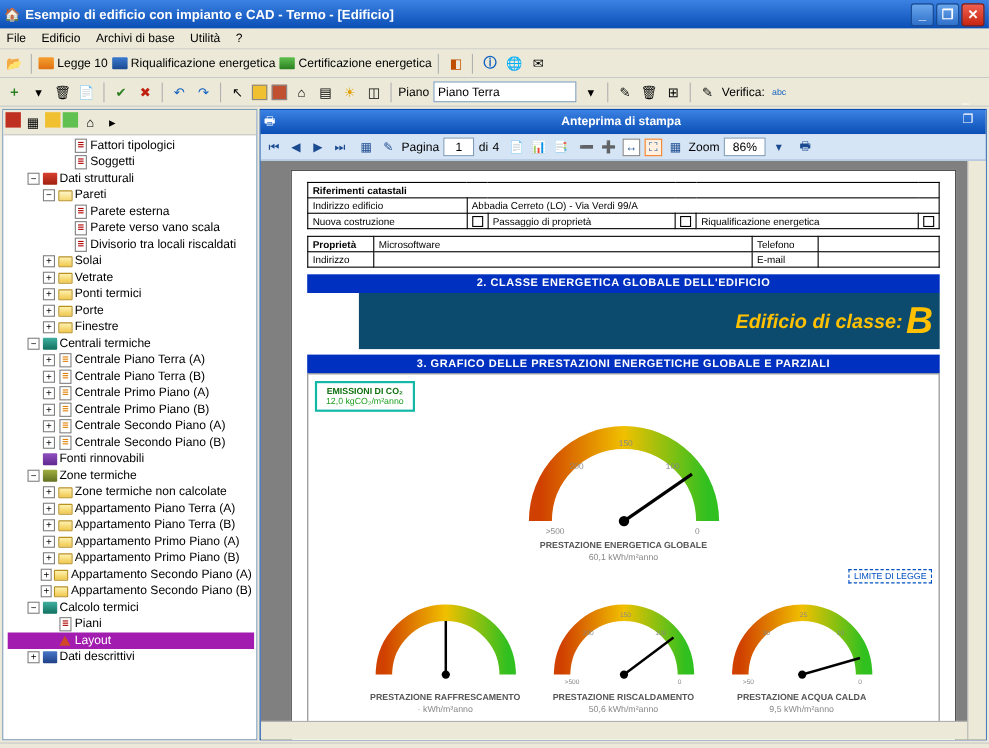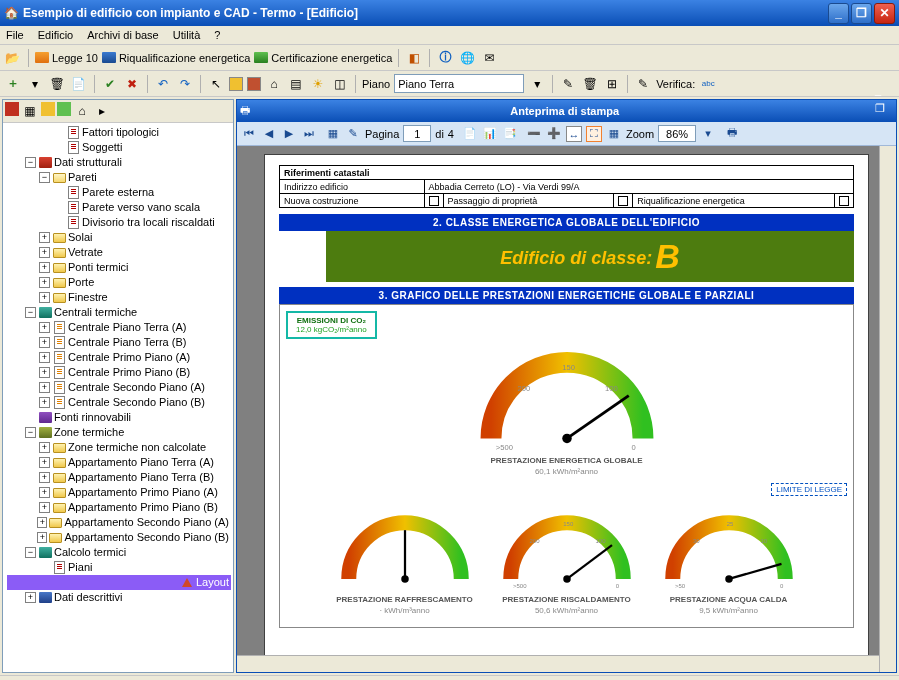--- a/index.html
+++ b/index.html
@@ -22,21 +22,21 @@
 .book-blue   { width:14px; height:11px; background: linear-gradient(#3a7ad0,#1a4a90); border-radius: 1px; display: inline-block; }
 .book-green  { width:14px; height:11px; background: linear-gradient(#60c050,#2a8020); border-radius: 1px; display: inline-block; }
 .toolbar input[type=text]{ font-size:11px; height:19px; border:1px solid #7f9db9; padding:0 3px; background:white; }
 
 .main-area { display: flex; height: calc(680px - 26px - 24px - 26px - 26px); }
 
 .tree-panel { width: 232px; background: white; border: 1px solid #7f9db9; margin: 2px; overflow: auto; position: relative; }
 .tree-toolbar { background: #ece9d8; border-bottom: 1px solid #c8c8c8; padding: 2px; display: flex; gap: 2px; }
 .tree { padding: 2px 2px 2px 4px; font-size: 11px; line-height: 15px; }
 .tree-row { display: flex; align-items: center; gap: 2px; white-space: nowrap; cursor: pointer; padding: 0 2px; }
-.tree-row.selected { background: #8b5cf6; color: white; justify-content: flex-end; }
+.tree-row.selected { background: #a21caf; color: white; }
 .indent { display: inline-block; }
 .expander { width: 11px; height: 11px; border: 1px solid #808080; background: white; display: inline-flex; align-items: center; justify-content: center; font-size: 9px; line-height: 9px; cursor: pointer; }
 .tree-icon { width: 14px; height: 13px; display: inline-flex; align-items: center; justify-content: center; font-size: 11px; }
 .folder { background: linear-gradient(#fff2b0,#f0c84c); border: 1px solid #b89020; border-radius: 1px; width:13px; height:10px; }
 .folder.open { background: linear-gradient(#fff6c8,#f6d870); }
 .book-icon { width:13px; height:11px; border-radius:1px; }
 .book-icon.red    { background: linear-gradient(#d84030,#a02010);}
 .book-icon.purple { background: linear-gradient(#9050c0,#602890);}
 .book-icon.teal   { background: linear-gradient(#40b0a0,#107060);}
 .book-icon.olive  { background: linear-gradient(#a0b040,#607020);}
@@ -60,21 +60,21 @@
 .scroll-h { position:absolute; left:0; right:17px; bottom:0; height:17px; background:#ece9d8; border-top:1px solid #b0b0b0;}
 
 .page { background: white; width: 605px; min-height: 520px; margin: 0 auto; border:1px solid #404040; padding: 10px 14px 16px 14px; }
 
 .tbl { width:100%; border-collapse: collapse; font-size: 9px; margin-bottom: 6px; }
 .tbl td { border:1px solid #000; padding: 1px 4px; height: 14px; vertical-align: middle; }
 .tbl .hdr { font-weight: bold; background:#fff; }
 .chk { width:10px; height:10px; border:1px solid #000; display:inline-block; vertical-align:middle; }
 
 .section-bar { background:#0030c0; color:white; font-weight:bold; text-align:center; font-size:10px; padding:3px; letter-spacing:0.5px; }
-.class-box { background:#4d7c0f; text-align:center; padding: 6px; margin-bottom:5px;margin-left:47px; }
+.class-box { background:#0c4a6e; text-align:right; padding: 6px; margin-bottom:5px;margin-left:47px; }
 .class-box .txt { color:#ffc000; font-weight:bold; font-size: 18px; font-style:italic; }
 .class-box .big { font-size: 34px; vertical-align: -4px; }
 
 .gauges-box { border:1px solid #888; padding: 6px 6px 12px 6px; position: relative; }
 .emiss { border:2px solid #14b8a6; display:inline-block; padding:3px 8px; font-size:8px; text-align:center; }
 .emiss .t { color:#107010; font-weight:bold; }
 .emiss .v { color:#20a020; }
 
 .gauge-row { display:flex; justify-content:center; gap: 12px; margin-top: 4px; align-items: flex-end; }
 .gauge-wrap { text-align:center; font-size:8px; }
@@ -488,20 +488,36 @@
             <td>Nuova costruzione</td>
                 <td style="width:18px;text-align:center"><span class="chk"></span></td>
             <td>Passaggio di proprietà</td>
                 <td style="width:18px;text-align:center"><span class="chk"></span></td>
             <td>Riqualificazione energetica</td>
                 <td style="width:18px;text-align:center"><span class="chk"></span></td>
           </tr>
         </tbody>
           </table>
 
+        <table class="tbl">
+          <tbody>
+              <tr>
+            <td class="hdr" style="width:60px">Proprietà</td>
+            <td>Microsoftware</td>
+            <td style="width:60px">Telefono</td>
+            <td style="width:110px"></td>
+          </tr>
+          <tr>
+            <td>Indirizzo</td>
+            <td></td>
+            <td>E-mail</td>
+            <td></td>
+          </tr>
+        </tbody>
+          </table>
 
         <div class="section-bar">2. CLASSE ENERGETICA GLOBALE DELL'EDIFICIO</div>
         <div class="class-box">
           <span class="txt">Edificio di classe:</span>
           <span class="txt big">B</span>
         </div>
 
         <div class="section-bar">3. GRAFICO DELLE PRESTAZIONI ENERGETICHE GLOBALE E PARZIALI</div>
         <div class="gauges-box">
           <div class="emiss">

